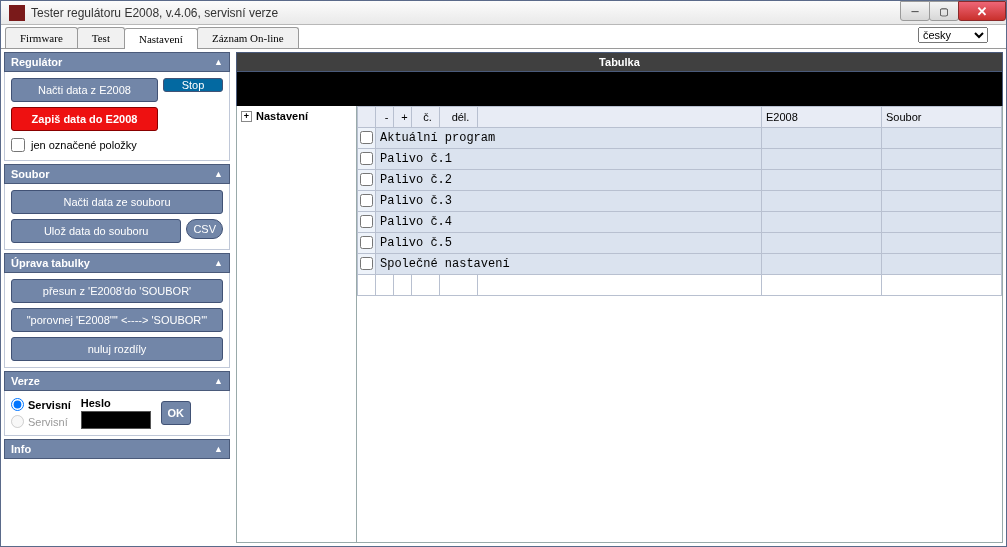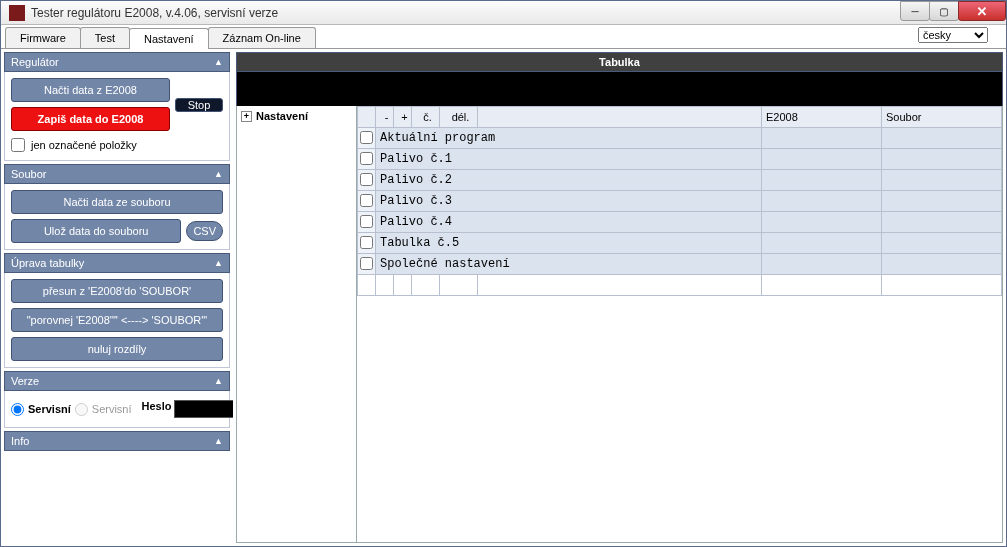--- a/index.html
+++ b/index.html
@@ -6,42 +6,42 @@
   body { background: #eceff4; overflow: hidden; }
   .window { width: 1007px; height: 547px; background: #fff; display: flex; flex-direction: column; border: 1px solid #5a6a8a;}
   .titlebar { height: 24px; background: linear-gradient(#fcfcfc,#e9e9e9); display: flex; align-items: center; border-bottom:1px solid #b8b8b8;}
   .titlebar .icon { width:16px; height:16px; background:#7a1a1a; margin:0 6px 0 8px; }
   .titlebar .title { flex:1; color:#333; font-size:12px;}
   .winbtns { display:flex; height:100%; align-items:flex-start;}
   .winbtn { width:30px; height:20px; border:1px solid #9a9a9a; background:linear-gradient(#f5f5f5,#d7d7d7); display:flex;align-items:center;justify-content:center; margin-left:-1px; font-size:10px;}
   .winbtn.close { width:48px; background:linear-gradient(#e67,#c9302c); color:#fff; border-color:#8a2a2a; border-top-right-radius:0; border-bottom-right-radius:3px; border-bottom-left-radius:3px; font-weight:bold; font-size:13px;}
   .winbtn.min,.winbtn.max{ border-bottom-left-radius:3px; border-bottom-right-radius:3px;}
   .tabbar { height:24px; background:#fff; display:flex; align-items:flex-end; padding-left:4px; border-bottom:1px solid #9a9a9a; position:relative;}
-  .tab { padding:4px 14px; border:1px solid #9a9a9a; border-bottom:none; background:#f1f1f1; margin-right:-1px; border-top-left-radius:3px; border-top-right-radius:3px; cursor:pointer;}
+  .tab { padding:4px 14px; border:1px solid #9a9a9a; border-bottom:none; background:#f1f1f1; margin-right:-1px; border-top-left-radius:3px; border-top-right-radius:3px; cursor:pointer;font-family:Liberation Serif, serif;}
   .tab.active { background:#fff; position:relative; top:1px; }
   .lang { position:absolute; right:18px; top:2px; }
   .lang select{ width:70px; font-size:11px;}
   .content { flex:1; display:flex; background:#fff; overflow:hidden;}
   .sidebar { width:232px; background:#fff; padding:3px; display:flex; flex-direction:column; gap:3px; overflow:hidden;}
-  .panel-hd { background:#7286a8; color:#fff; font-weight:normal; padding:3px 6px; display:flex; justify-content:space-between; align-items:center; border:1px solid #4a5a7a;}
+  .panel-hd { background:#7286a8; color:#fff; font-weight:bold; padding:3px 6px; display:flex; justify-content:space-between; align-items:center; border:1px solid #4a5a7a;}
   .panel-hd .chev { font-size:9px;}
   .panel-body { padding:6px; background:#fff; display:flex; flex-direction:column; gap:5px; border:1px solid #c0c8d8; border-top:none;}
   .btn { background:#7286a8; color:#fff; border:1px solid #415275; border-radius:3px; padding:5px 4px; text-align:center; cursor:pointer; font-size:11px;}
   .btn.small{ padding:3px 6px;border-radius:12px;}
   .btn.red { background:#e11; border-color:#800; font-weight:bold;}
-  .row { display:flex; gap:5px; align-items:center;}
+  .row { display:flex; gap:5px; align-items:flex-start;}
   .row .col{ flex:1; display:flex; flex-direction:column; gap:5px;}
-  .stopbtn { width:48px; background:#0f172a; color:#fff; border:1px solid #415275; border-radius:3px; display:flex;align-items:center;justify-content:center; cursor:pointer;}
+  .stopbtn { width:60px; background:#0369a1; color:#fff; border:1px solid #415275; border-radius:3px; display:flex;align-items:center;justify-content:center; cursor:pointer;}
   .chk { display:flex; align-items:center; gap:6px; font-size:12px; padding:2px 0;}
   .chk input{ width:14px;height:14px;}
   .radio-row{ display:flex; align-items:center; gap:10px;}
-  .radio-col{ display:flex; gap:4px;}
+  .radio-col{ display:flex; flex-direction:column; gap:4px;}
   .radio-lbl{ display:flex; align-items:center; gap:4px; font-weight:bold;}
   .radio-lbl.dis{ color:#999; font-weight:normal;}
-  .pw-box{ display:flex; flex-direction:row; gap:2px;}
+  .pw-box{ display:flex; flex-direction:column; gap:2px;}
   .pw-box input{ width:70px; background:#000; border:1px solid #555; height:18px;}
   .ok-btn{ background:#7286a8; color:#fff; border:1px solid #415275; border-radius:3px; width:30px; height:24px; cursor:pointer; font-weight:bold;}
   .main { flex:1; display:flex; flex-direction:column; padding:3px; gap:0;}
   .tbl-hd { background:#404040; color:#fff; font-weight:bold; text-align:center; padding:3px; border:1px solid #4a5a7a;}
   .black-band{ background:#000; height:34px; border-left:1px solid #4a5a7a; border-right:1px solid #4a5a7a;}
   .grid-area{ flex:1; display:flex; border:1px solid #9aa; border-top:none; background:#fff;}
   .tree-col{ width:120px; border-right:1px solid #9aa; padding:4px 4px; background:#fff;}
   .tree-item{ display:flex; align-items:center; gap:4px; font-weight:bold;}
   .tree-exp{ width:11px;height:11px; border:1px solid #888; display:flex;align-items:center;justify-content:center; font-size:9px; line-height:1;}
   .table-col{ flex:1; display:flex; flex-direction:column;}
@@ -231,21 +231,21 @@
                   <td class="td-main"></td>
                 </tr>
               <tr>
                   <td class="td-chk"><input type="checkbox" style=""></td>
                   <td colspan="5" class="td-main">Palivo č.4</td>
                   <td class="td-main"></td>
                   <td class="td-main"></td>
                 </tr>
               <tr>
                   <td class="td-chk"><input type="checkbox" style=""></td>
-                  <td colspan="5" class="td-main">Tabulka č.5</td>
+                  <td colspan="5" class="td-main">Palivo č.5</td>
                   <td class="td-main"></td>
                   <td class="td-main"></td>
                 </tr>
               <tr>
                   <td class="td-chk"><input type="checkbox" style=""></td>
                   <td colspan="5" class="td-main">Společné nastavení</td>
                   <td class="td-main"></td>
                   <td class="td-main"></td>
                 </tr>
               <tr>

